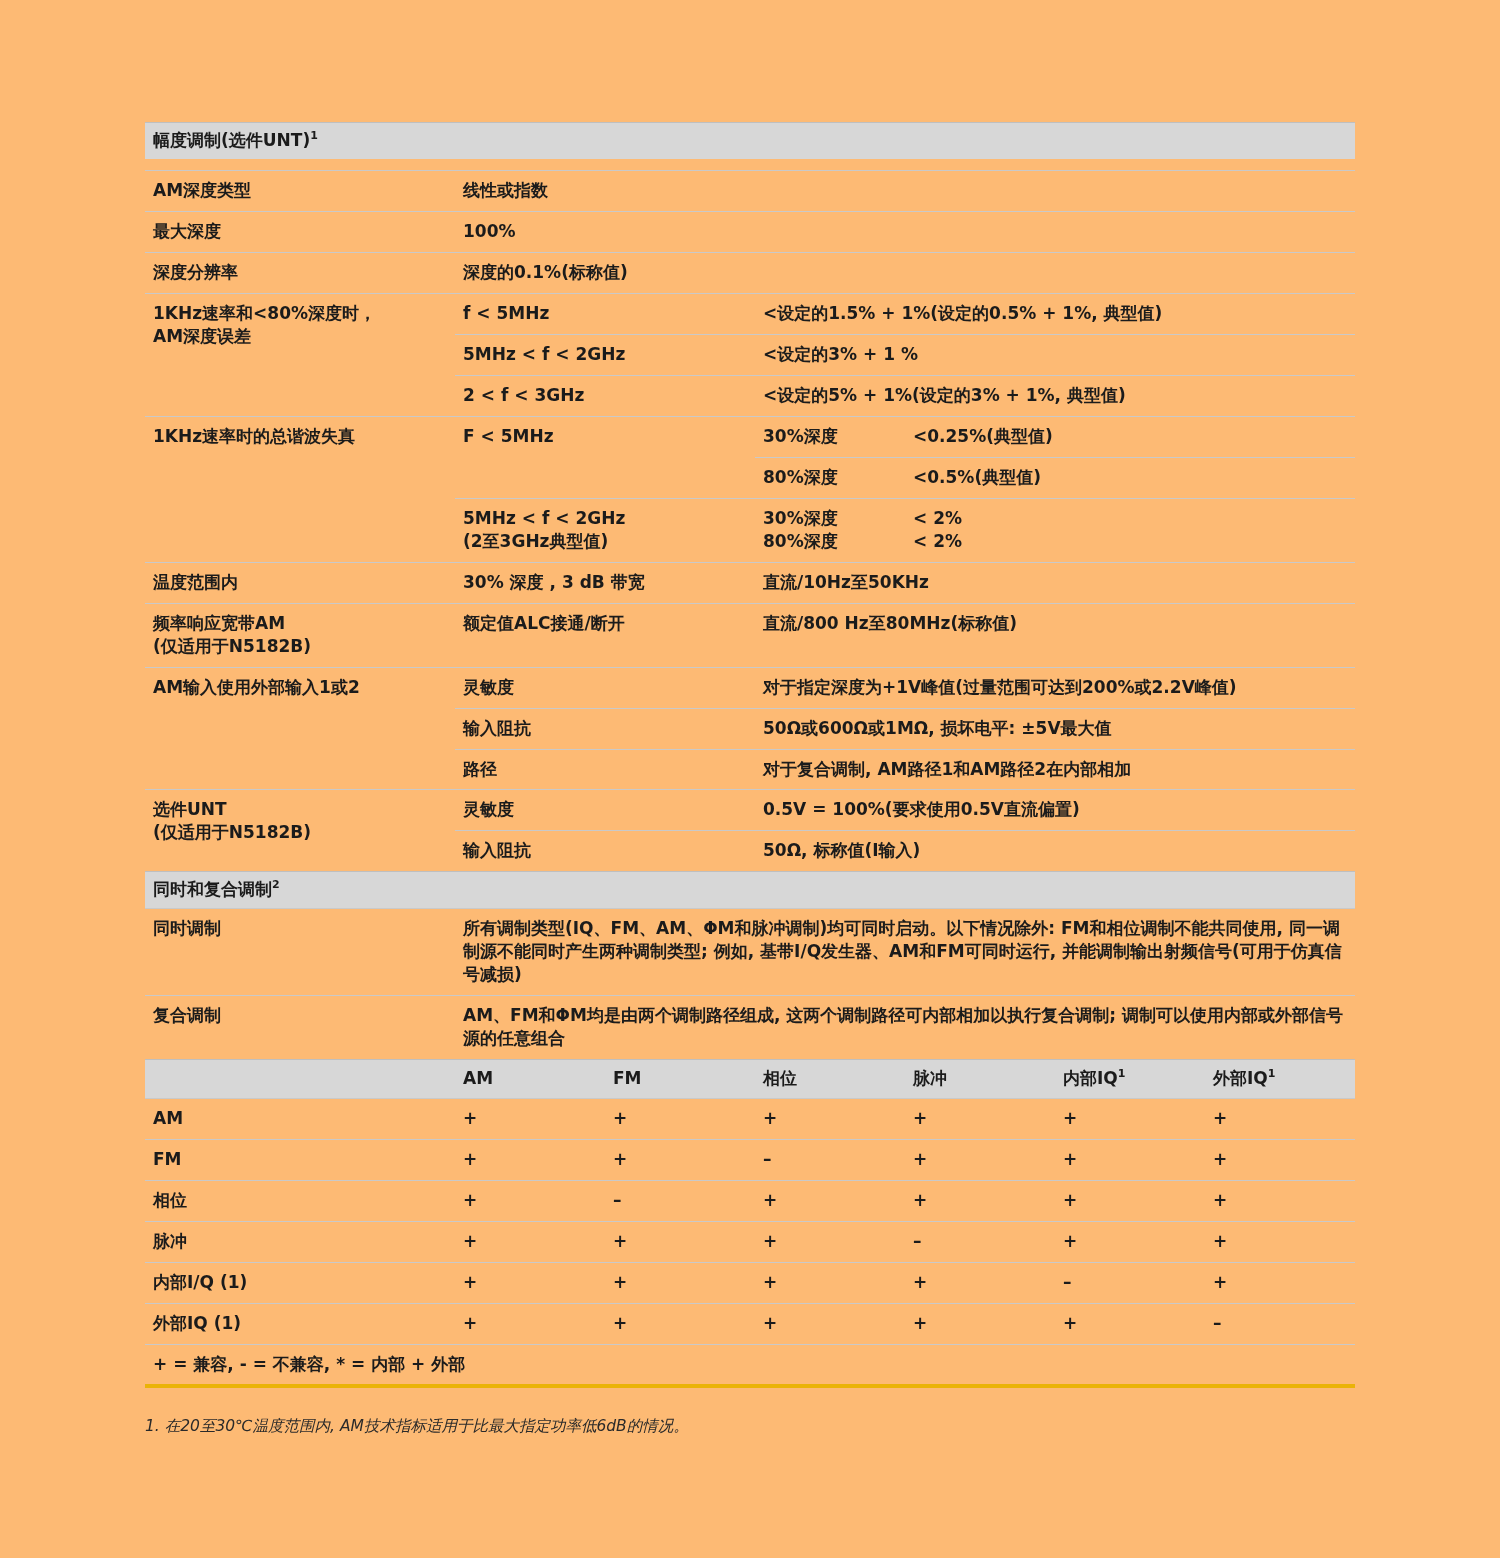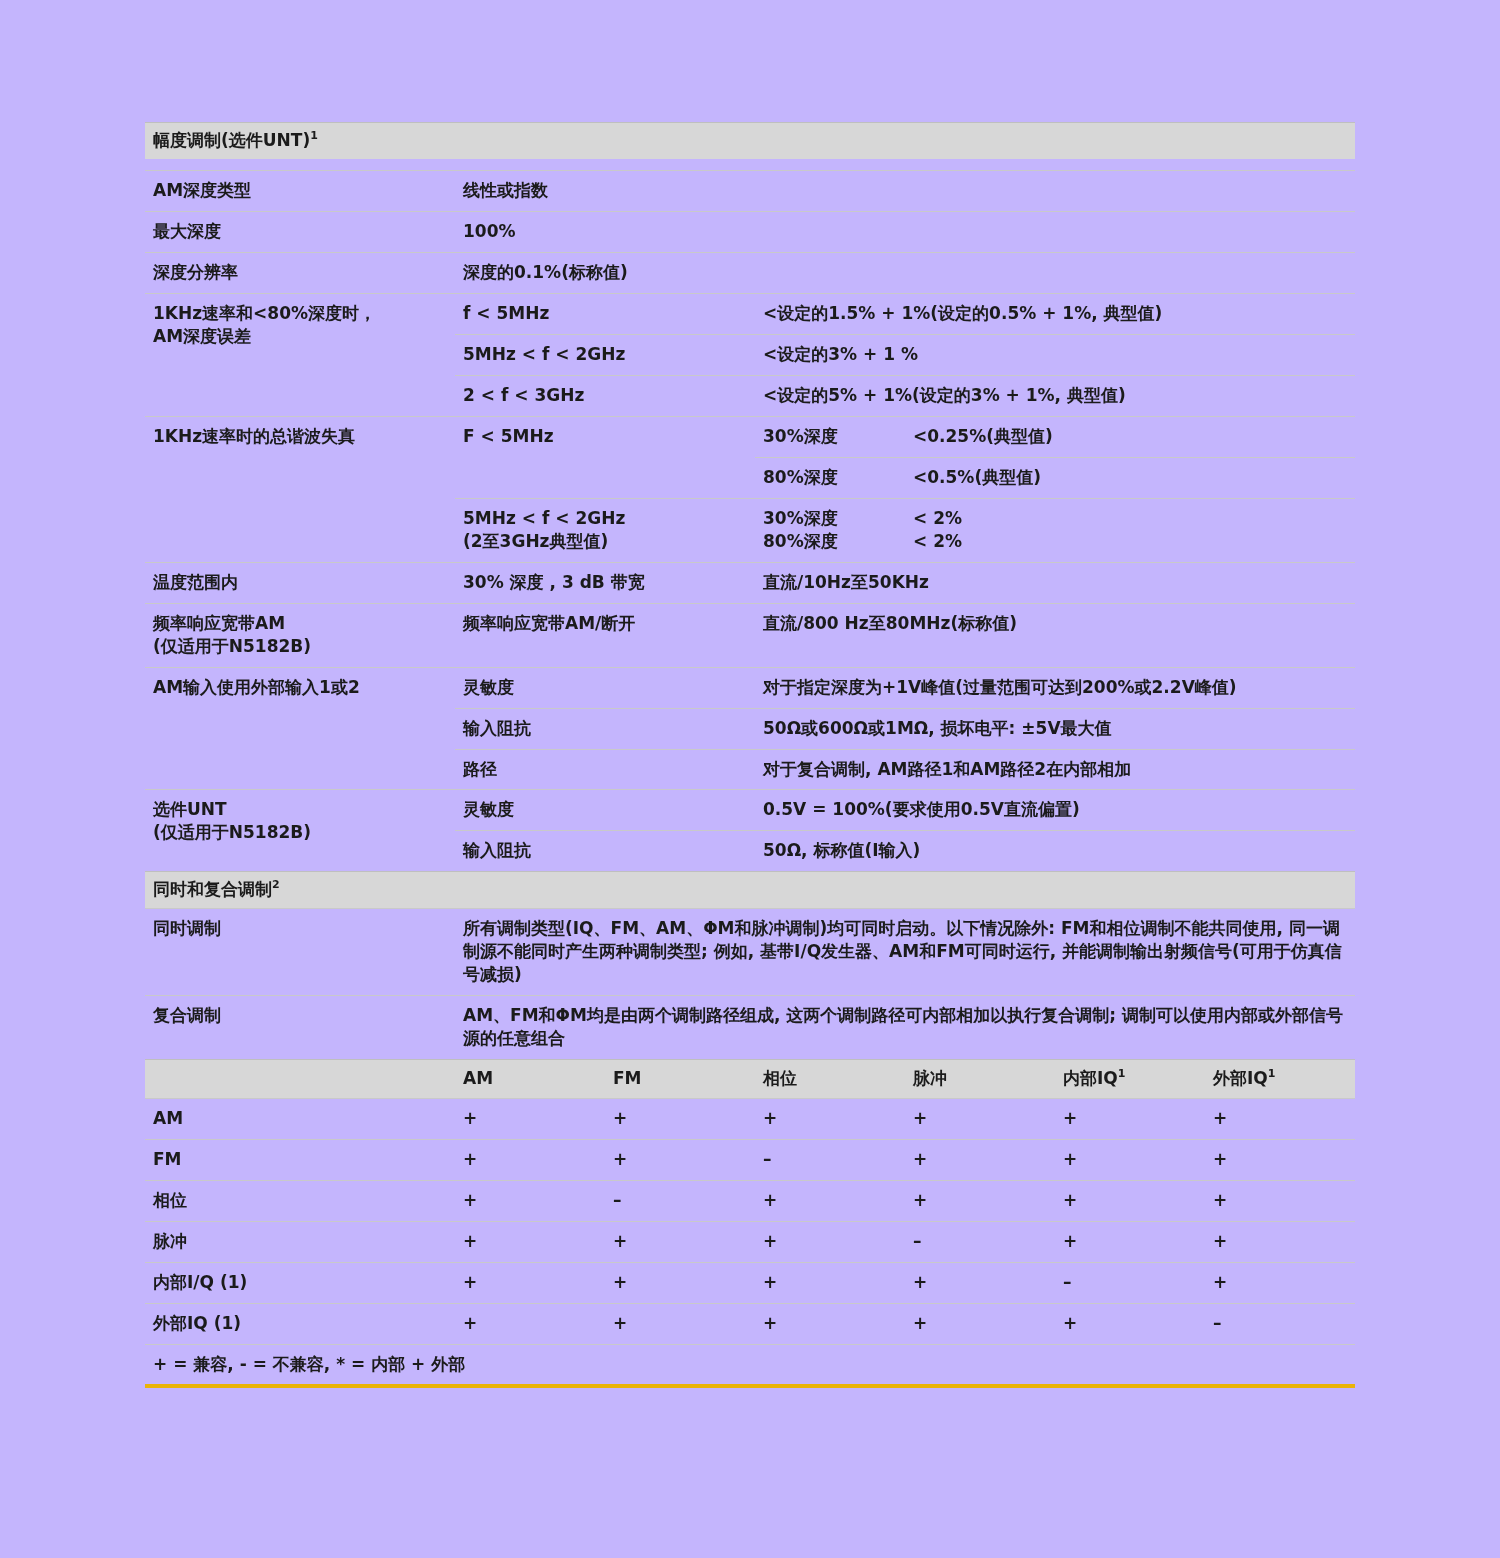--- a/index.html
+++ b/index.html
@@ -3,21 +3,21 @@
 <meta charset="utf-8">
 <title>Spec Sheet</title>
 <style>
   * { box-sizing: border-box; }
   html, body { margin: 0; padding: 0; }
   body {
     width: 1500px; height: 1558px; background: #ffffff;
     font-family: "DejaVu Sans", "Liberation Sans", sans-serif;
     color: #1b1b1b;
   }
-  .page { position: relative; width: 1500px; height: 1558px; overflow: hidden; background: #c4b5fd; }
+  .page { position: relative; width: 1500px; height: 1558px; overflow: hidden; background: #fdba74; }
   .spec-wrap { position: absolute; left: 145px; top: 122px; width: 1210px; }
 
   table.spec { width: 1210px; border-collapse: collapse; table-layout: fixed; }
   table.spec td {
     border-top: 1px solid #c9c9c9;
     padding: 8px 10px 9px 8px;
     font-size: 17px; font-weight: 700; line-height: 1.35;
     vertical-align: top; white-space: pre-line; color: #1b1b1b;
     overflow: hidden;
   }
@@ -100,21 +100,21 @@
 &lt; 2%</td>
           </tr>
           <tr class="spec">
             <td>温度范围内</td>
             <td colspan="2">30% 深度 , 3 dB 带宽</td>
             <td colspan="4">直流/10Hz至50KHz</td>
           </tr>
           <tr class="spec">
             <td>频率响应宽带AM
 (仅适用于N5182B)</td>
-            <td colspan="2">频率响应宽带AM/断开</td>
+            <td colspan="2">额定值ALC接通/断开</td>
             <td colspan="4">直流/800 Hz至80MHz(标称值)</td>
           </tr>
           <tr class="spec">
             <td rowspan="3">AM输入使用外部输入1或2</td>
             <td colspan="2">灵敏度</td>
             <td colspan="4">对于指定深度为+1V峰值(过量范围可达到200%或2.2V峰值)</td>
           </tr>
           <tr class="spec">
             <td colspan="2">输入阻抗</td>
             <td colspan="4">50Ω或600Ω或1MΩ, 损坏电平: ±5V最大值</td>
@@ -206,15 +206,16 @@
             <td>+</td>
             <td>+</td>
             <td>–</td>
           </tr>
           <tr class="legend">
             <td colspan="7">+ = 兼容, - = 不兼容, * = 内部 + 外部</td>
           </tr>
         </tbody>
     </table>
     <div class="footnotes">
+      <div class="fn">1. 在20至30℃温度范围内, AM技术指标适用于比最大指定功率低6dB的情况。</div>
     </div>
   </div>
 </div>
 
 </body></html>

